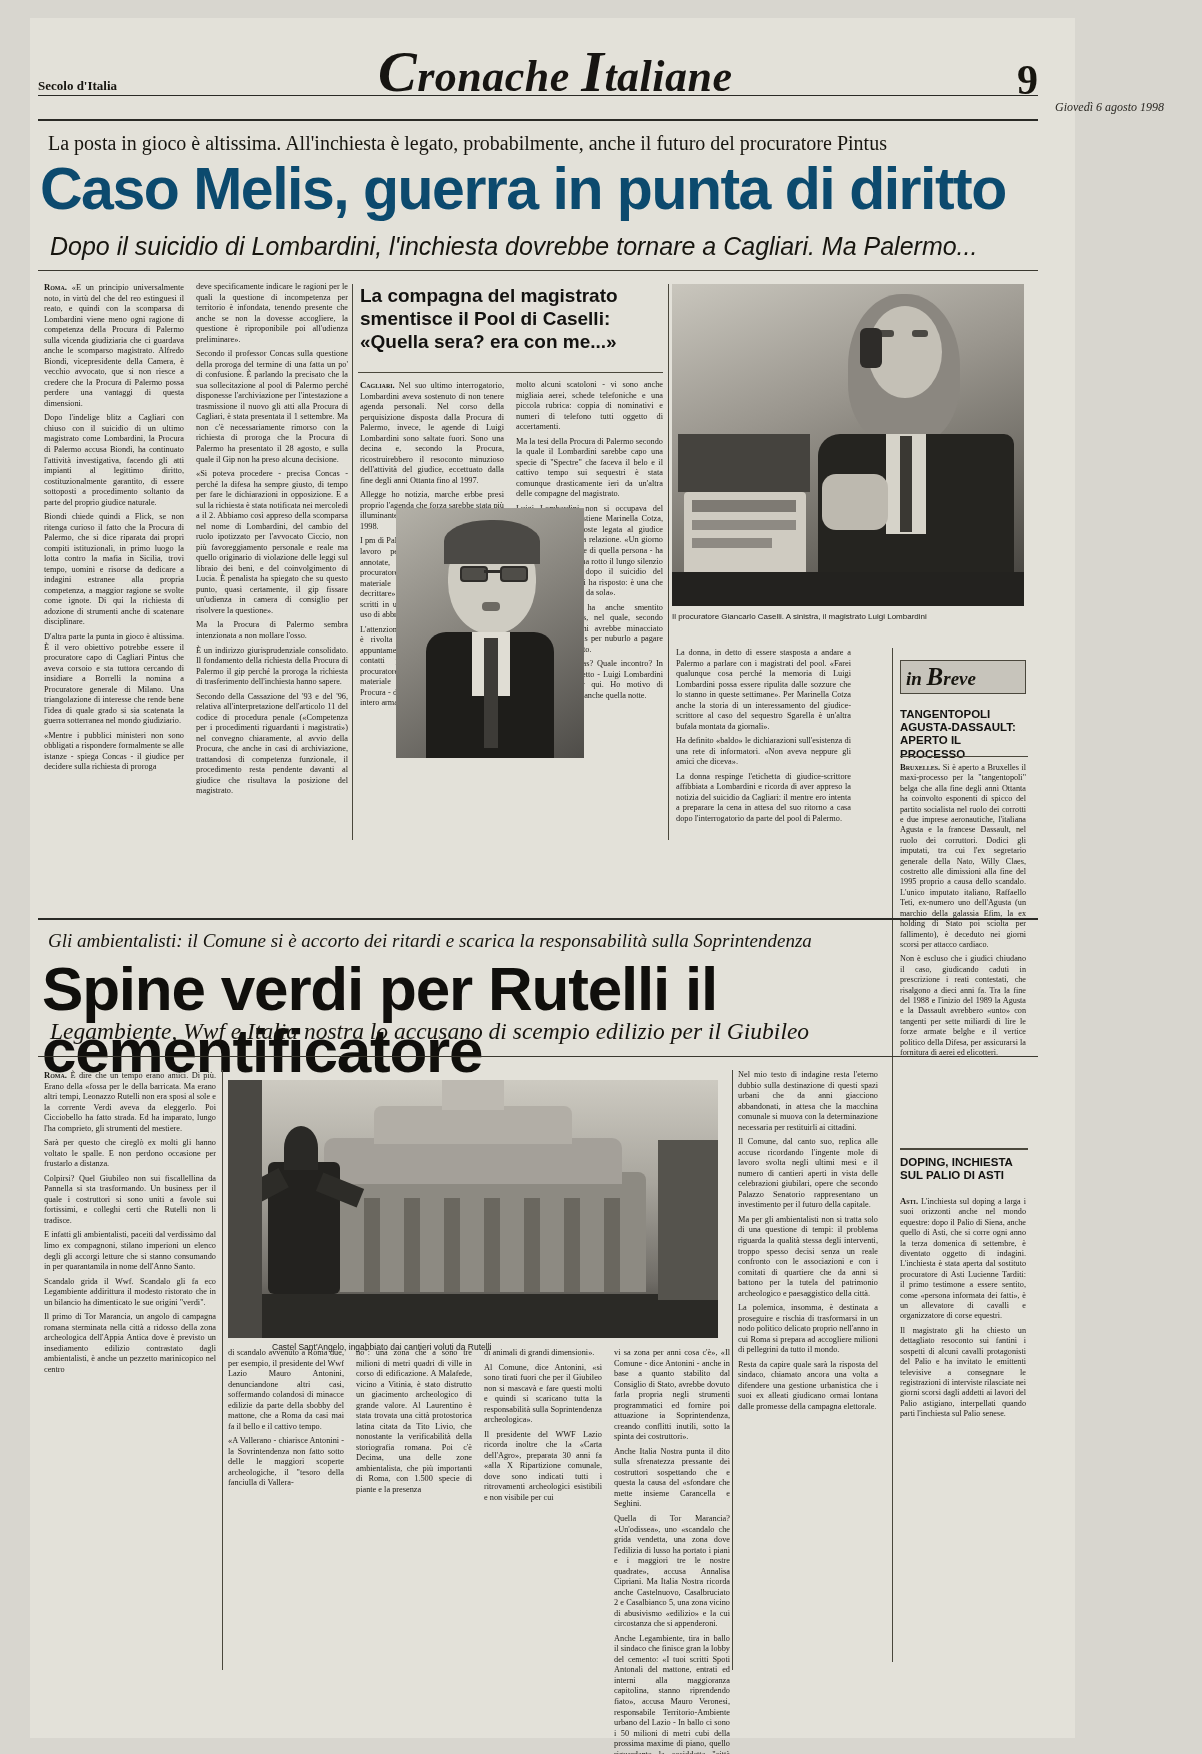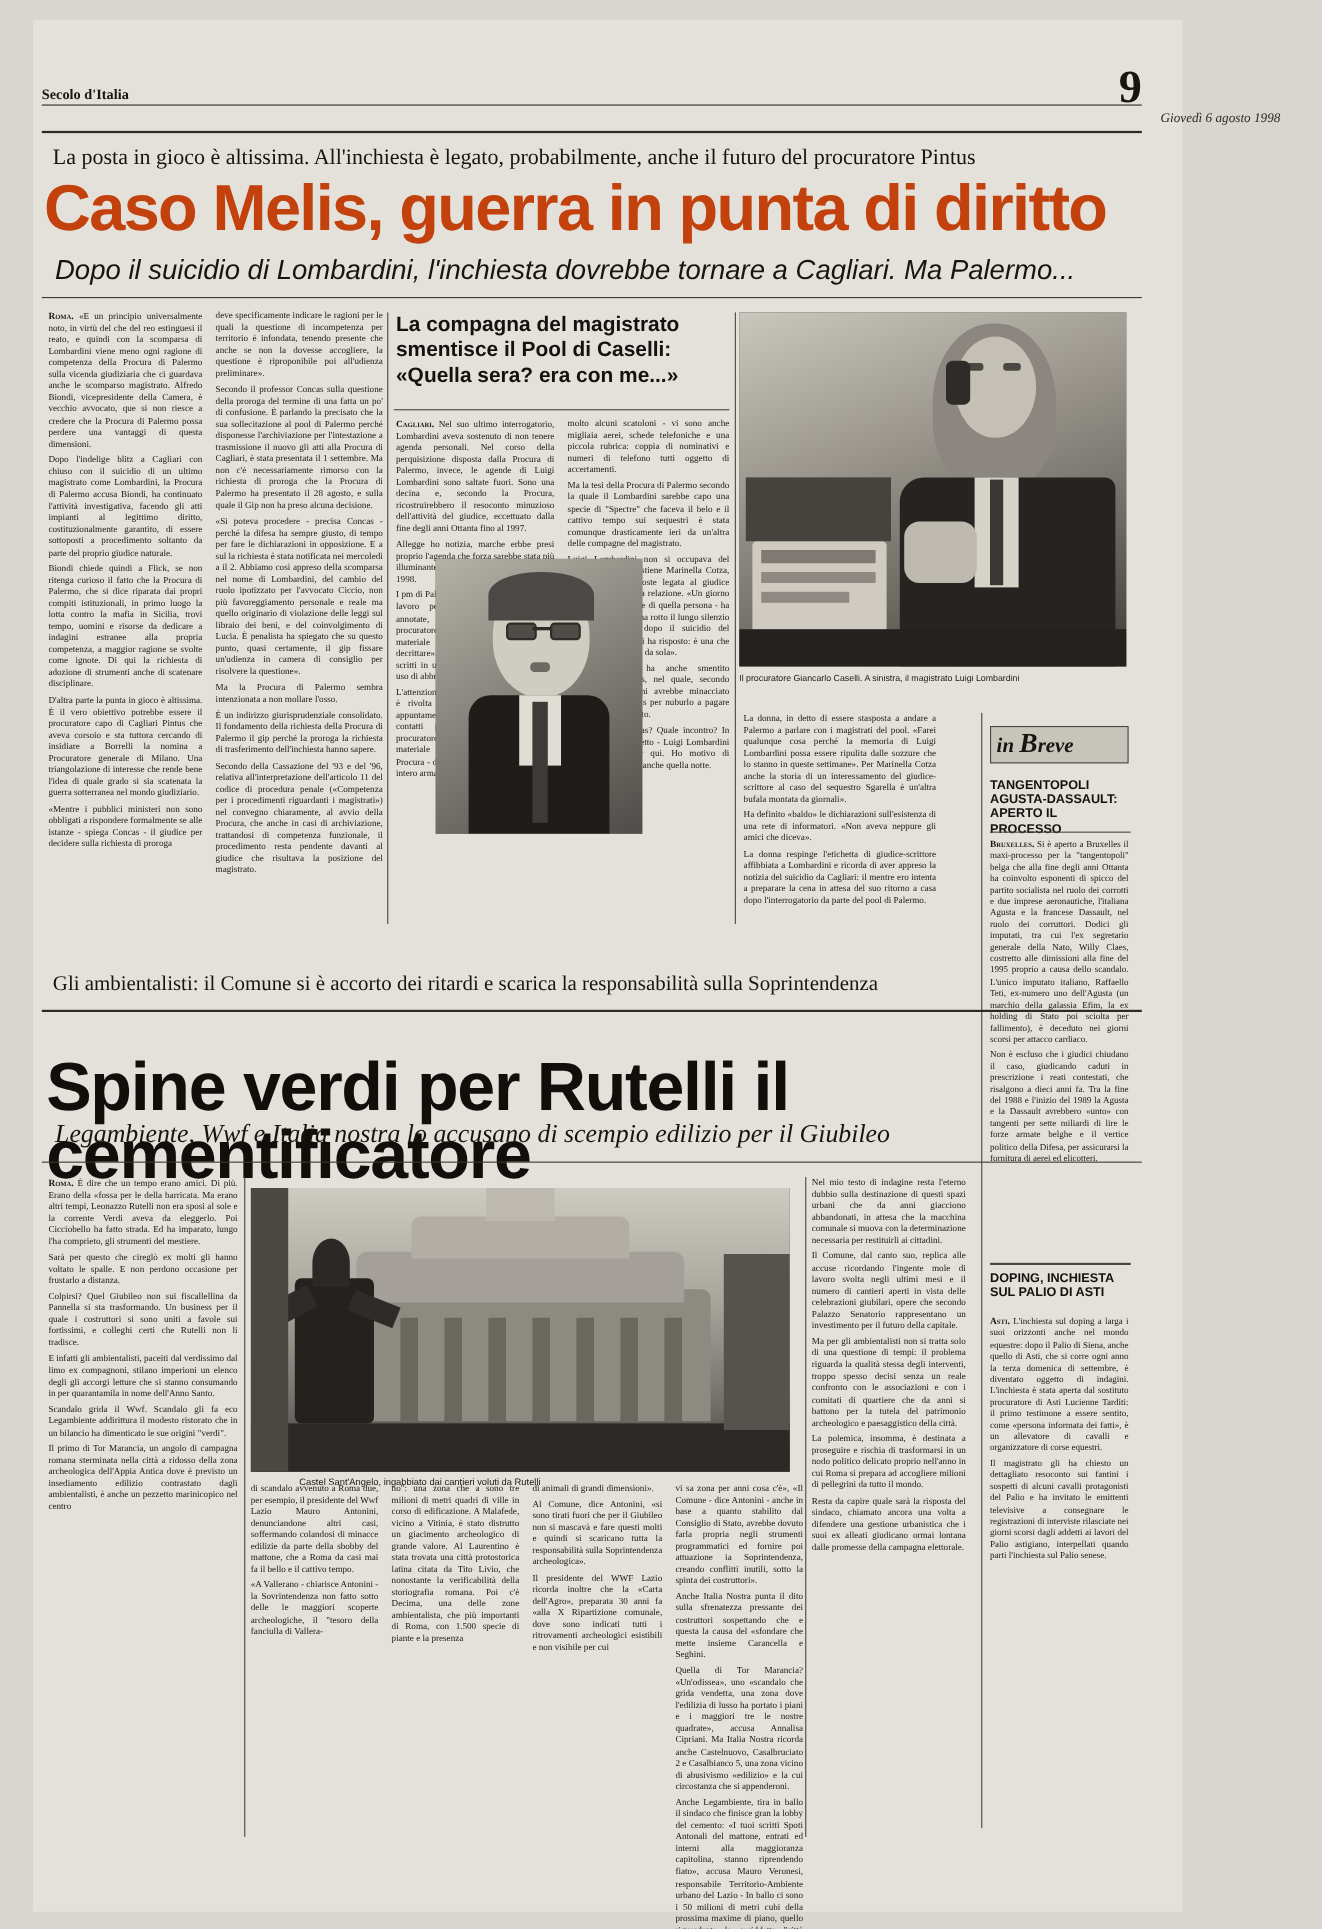--- a/index.html
+++ b/index.html
@@ -103,21 +103,21 @@
   .headline {
     position: absolute;
     left: 40px;
     top: 160px;
     width: 1000px;
     font-family: "Liberation Sans", sans-serif;
     font-weight: 700;
     font-size: 59px;
     letter-spacing: -1.5px;
     line-height: 1.0;
-    color: #c2410c;
+    color: #0c4a6e;
   }
   .subhead {
     position: absolute;
     left: 50px;
     top: 232px;
     width: 990px;
     font-family: Liberation Sans, sans-serif;
     font-style: italic;
     font-size: 25px;
     color: #17150f;
@@ -240,24 +240,25 @@
   .rule-mid {
     position: absolute;
     left: 38px;
     top: 918px;
     width: 1000px;
     border-top: 2px solid #2a2a26;
   }
   .kicker2 {
     position: absolute;
     left: 48px;
-    top: 884px;
+    top: 930px;
     width: 990px;
     font-size: 19px;
     white-space: nowrap;
+    font-style: italic;
   }
   .headline2 {
     position: absolute;
     left: 42px;
     top: 958px;
     width: 1000px;
     font-family: "Liberation Sans", sans-serif;
     font-weight: 700;
     font-size: 62px;
     letter-spacing: -1.2px;
@@ -294,20 +295,23 @@
   .ph-fig { position: absolute; background: #4f4d48; }
   .ph-soft { position: absolute; background: #8d8a83; }
 </style>
 </head>
 <body>
 
 <div class="page">
   <div class="paper"></div>
 
   <div class="masthead">
+    <div class="masthead-title">
+      <span class="drop">C</span><span>ronache </span><span class="drop">I</span><span>taliane</span>
+    </div>
     <div class="page-number">9</div>
   </div>
   <div class="mast-left">Secolo d'Italia</div>
   <div class="masthead-rule"></div>
   <div class="mast-right">Giovedì 6 agosto 1998</div>
   <div class="masthead-rule2"></div>
 
   <div class="kicker">La posta in gioco è altissima. All'inchiesta è legato, probabilmente, anche il futuro del procuratore Pintus</div>
   <div class="headline">Caso Melis, guerra in punta di diritto</div>
   <div class="subhead">Dopo il suicidio di Lombardini, l'inchiesta dovrebbe tornare a Cagliari. Ma Palermo...</div>

